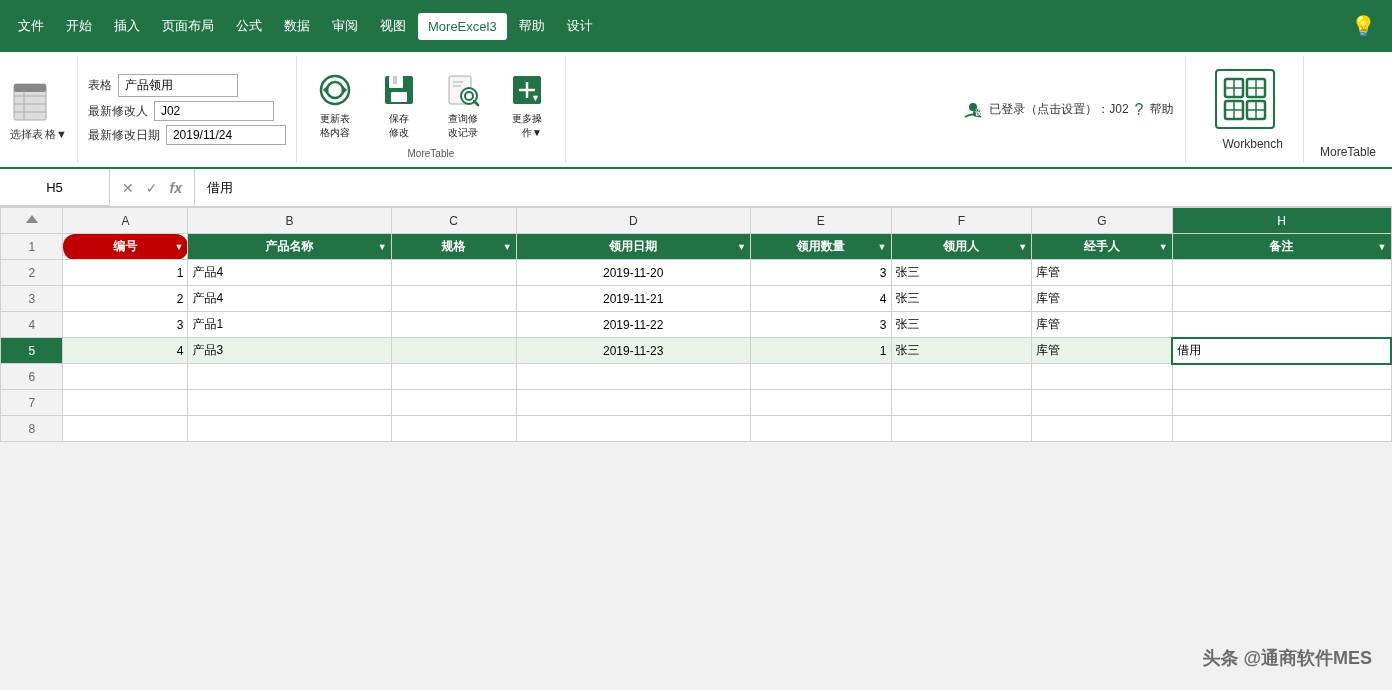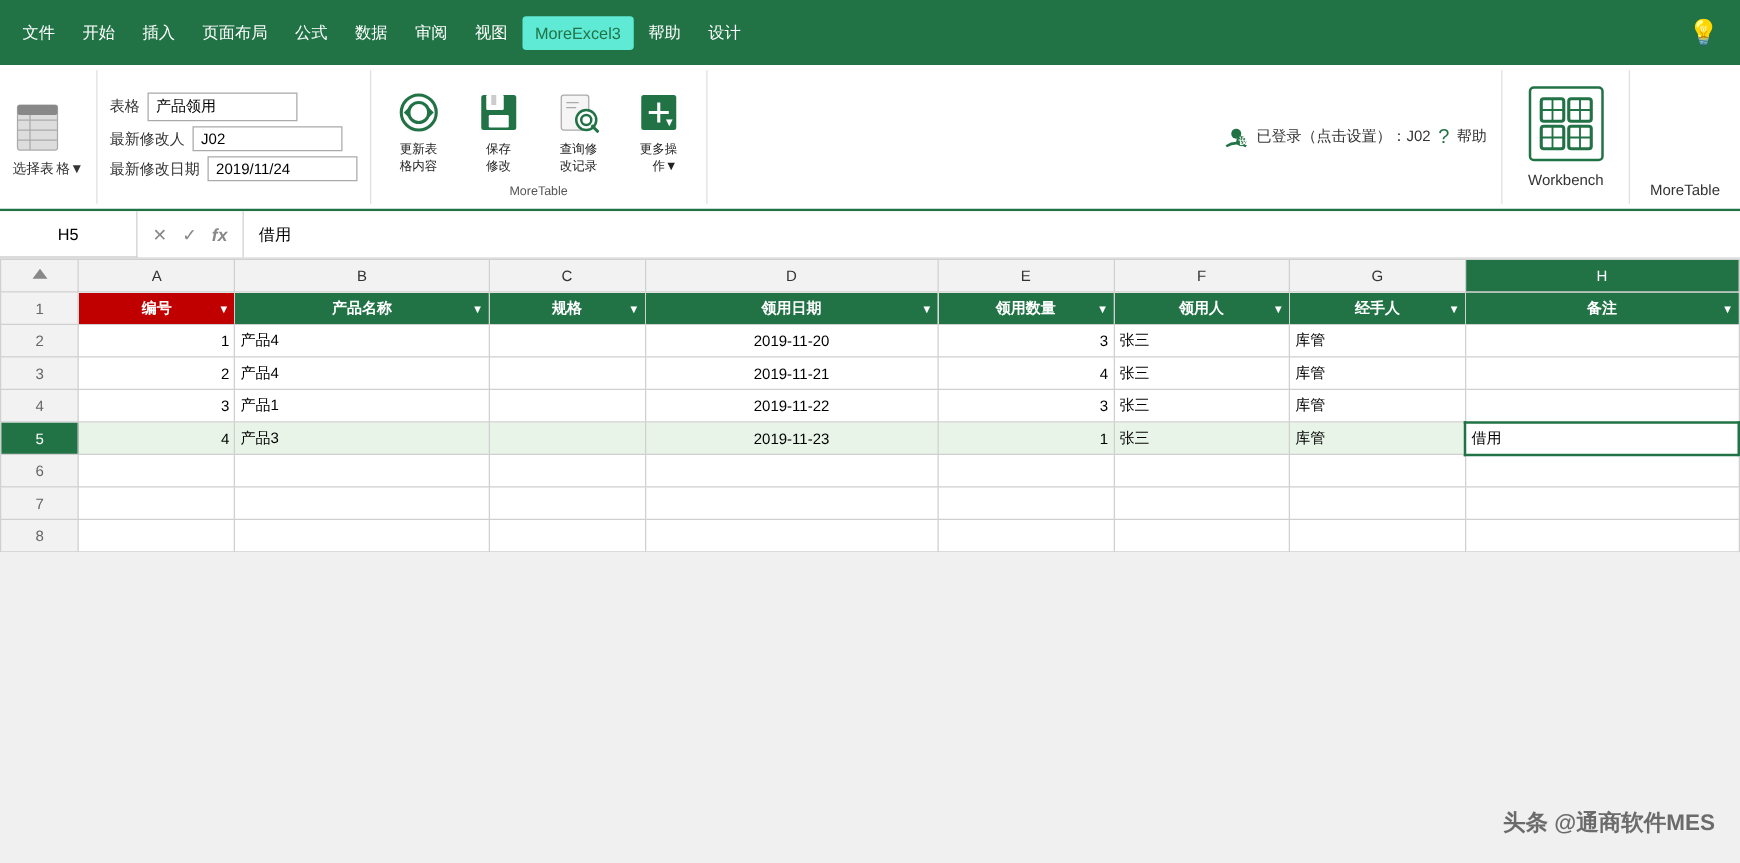--- a/index.html
+++ b/index.html
@@ -14,21 +14,21 @@
       padding: 0 8px;
       gap: 2px;
     }
     .menu-item {
       color: white;
       padding: 6px 10px;
       cursor: pointer;
       border-radius: 3px;
       font-size: 13px;
     }
-    .menu-item.active { background: #5eead4; color: #217346; }
+    .menu-item.active { background: #ffffff; color: #217346; }
 
     
     .ribbon {
       background: white;
       border-bottom: 2px solid #217346;
       display: flex;
       align-items: stretch;
       min-height: 100px;
       padding: 4px 0;
     }
@@ -391,21 +391,21 @@
           <line x1="14" y1="5" x2="14" y2="23" stroke="#217346" stroke-width="1.5"></line>
           <line x1="36" y1="5" x2="36" y2="23" stroke="#217346" stroke-width="1.5"></line>
           <line x1="5" y1="14" x2="23" y2="14" stroke="#217346" stroke-width="1.5"></line>
           <line x1="27" y1="14" x2="45" y2="14" stroke="#217346" stroke-width="1.5"></line>
           <line x1="14" y1="27" x2="14" y2="45" stroke="#217346" stroke-width="1.5"></line>
           <line x1="36" y1="27" x2="36" y2="45" stroke="#217346" stroke-width="1.5"></line>
           <line x1="5" y1="36" x2="23" y2="36" stroke="#217346" stroke-width="1.5"></line>
           <line x1="27" y1="36" x2="45" y2="36" stroke="#217346" stroke-width="1.5"></line>
         </svg>
       </div>
-      <div style="font-size:12px;color:#333;margin-top:4px;">Workbench</div>
+      <div style="font-size:12px;color:#333;margin-top:4px;margin-left:16px;">Workbench</div>
     </div>
 
     <div style="display:flex;flex-direction:column;align-items:center;justify-content:flex-end;padding:4px 16px;">
       <div style="font-size:12px;color:#333;margin-top:4px;">MoreTable</div>
     </div>
   </div>
 </div>
 
 <div class="formula-bar">
   <div class="cell-ref" style="width:110px;min-width:110px;justify-content:center;border-right:1px solid #d0d0d0;">H5</div>
@@ -446,21 +446,21 @@
           <th class="col-header">E</th>
           <th class="col-header">F</th>
           <th class="col-header">G</th>
           <th class="col-header col-header-active">H</th>
         </tr>
       </thead>
       <tbody>
 
         <tr>
           <td class="row-num">1</td>
-          <td class="header-cell" style="background:#c00000;color:white;text-align:center;font-weight:bold;">
+          <td class="header-cell" style="background:#c00000;color:white;text-align:center;font-weight:bold;border-radius:12px;">
             编号
             <span class="dropdown-arrow">▼</span>
           </td>
           <td class="header-cell">
             产品名称
             <span class="dropdown-arrow">▼</span>
           </td>
           <td class="header-cell">
             规格
             <span class="dropdown-arrow">▼</span>

